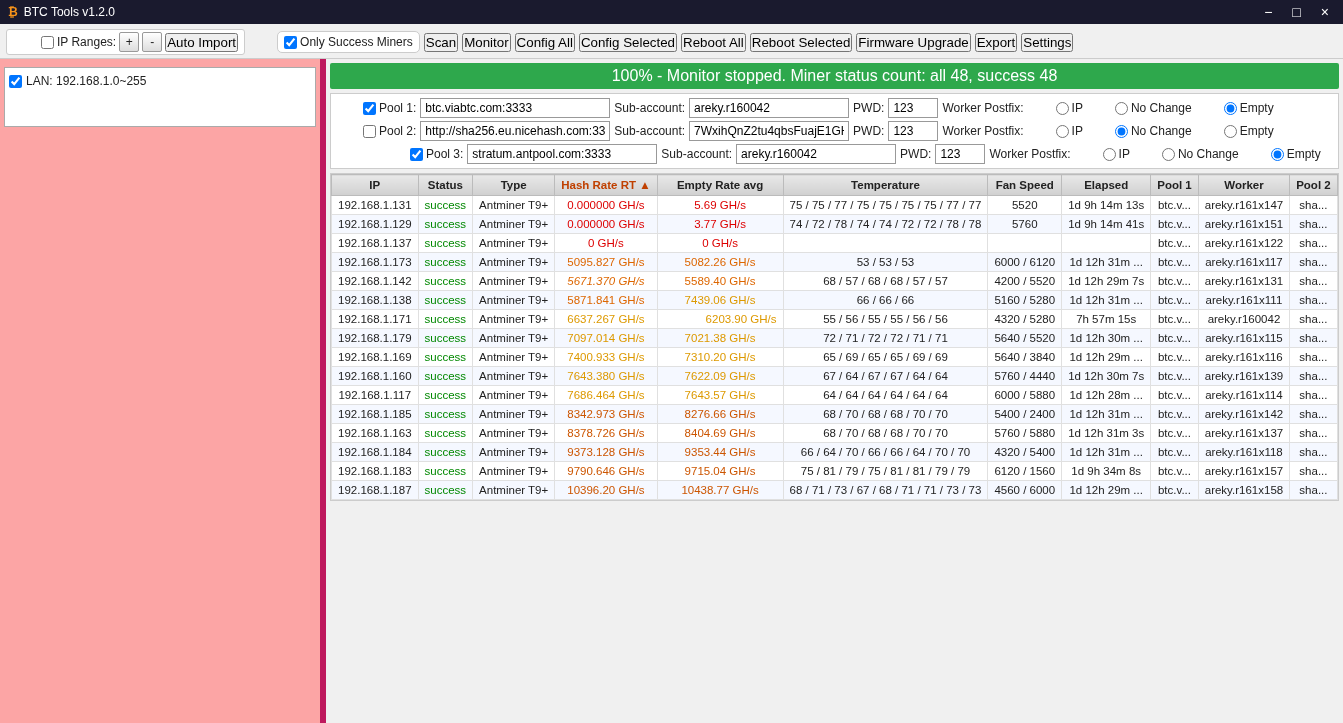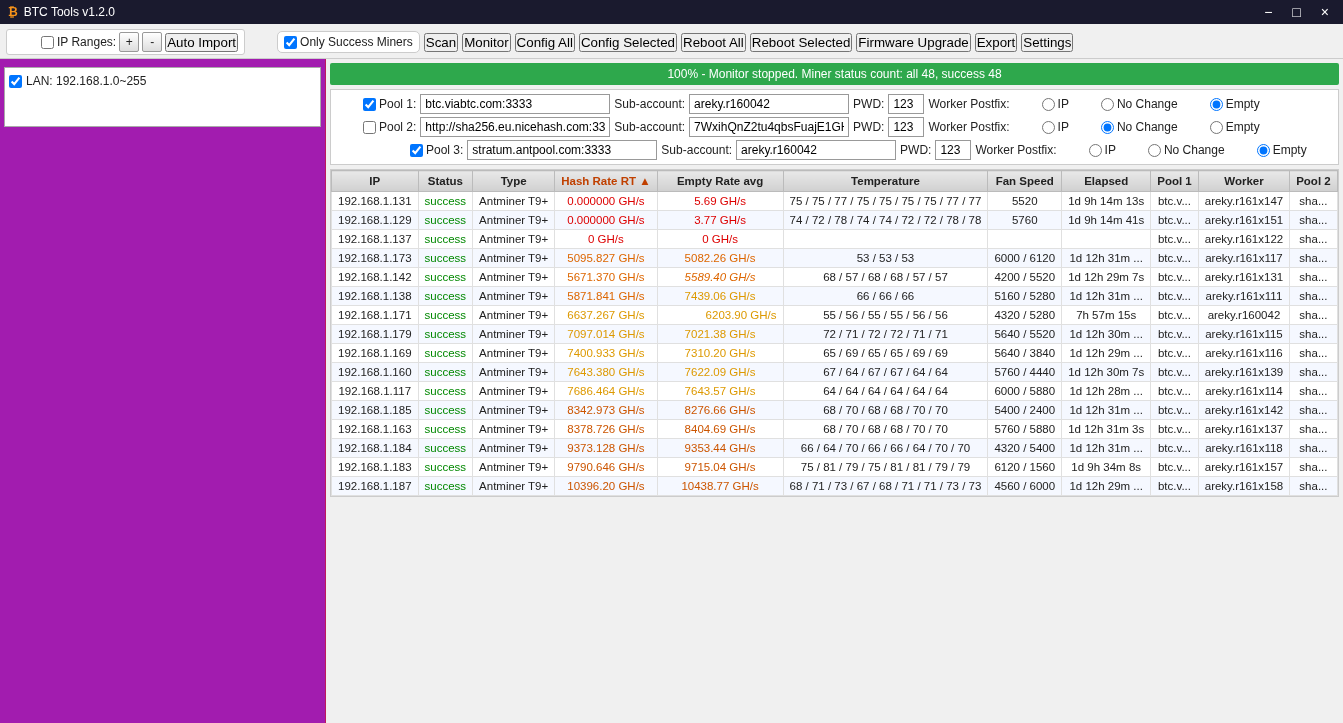--- a/index.html
+++ b/index.html
@@ -2,29 +2,29 @@
 <html><head>
   <meta charset="utf-8">
   <style>
     * { box-sizing: border-box; margin: 0; padding: 0; }
     body { font-family: 'Segoe UI', Arial, sans-serif; font-size: 12px; background: #f0f0f0; color: #222; overflow: hidden; }
     .title-bar { background: #1a1a2e; color: #fff; padding: 4px 8px; display: flex; align-items: center; justify-content: space-between; height: 24px; }
     .title-bar-left { display: flex; align-items: center; gap: 6px; font-size: 12px; }
     .title-bar-right { display: flex; gap: 8px; font-size: 14px; cursor: pointer; }
     .icon-btn { width: 20px; height: 20px; border: 1px solid #999; background: linear-gradient(to bottom, #fff, #ddd); cursor: pointer; font-size: 12px; display: flex; align-items: center; justify-content: center; border-radius: 2px; }
     .checkbox-label { display: flex; align-items: center; gap: 3px; font-size: 12px; cursor: pointer; margin-left: 28px; }
-    .status-bar { background: #2ea84c; color: #fff; text-align: center; padding: 4px; font-size: 12px; margin-bottom: 4px; border-radius: 2px; }
+    .status-bar { background: #2ea84c; color: #fff; text-align: center; padding: 4px; font-size: 16px; margin-bottom: 4px; border-radius: 2px; }
     .pool-config { background: #fff; border: 1px solid #ccc; padding: 4px; margin-bottom: 4px; }
     .pool-row { display: flex; align-items: center; gap: 4px; margin-bottom: 3px; }
     .pool-row:last-child { margin-bottom: 0; padding-left: 47px; }
     .pool-row label { font-size: 12px; white-space: nowrap; }
     .pool-row input[type="text"] { border: 1px solid #999; padding: 2px 4px; font-size: 12px; }
     .pool-url { width: 190px; }
     .pool-sub { width: 160px; }
-    .pool-pwd { width: 36px; }
+    .pool-pwd { width: 50px; }
     .worker-postfix { display: flex; align-items: center; gap: 4px; font-size: 12px; }
     .ip-list { background: #fff; border: 1px solid #aaa; padding: 4px; min-height: 60px; margin-top: 4px; font-size: 12px; }
     .table-container { background: #fff; border: 1px solid #ccc; overflow: auto; max-height: 520px; }
     table { border-collapse: collapse; width: 100%; font-size: 11.5px; }
     thead th { background: linear-gradient(to bottom, #e8e8e8, #d0d0d0); border: 1px solid #bbb; padding: 4px 6px; white-space: nowrap; position: sticky; top: 0; z-index: 10; cursor: pointer; text-align: center; }
     thead th.sorted { color: #c04000; }
     tbody tr:nth-child(even) { background: #f5f8ff; }
     tbody td { border: 1px solid #e0e0e0; padding: 3px 6px; white-space: nowrap; text-align: center; }
     .layout { display: flex; flex-direction: column; height: calc(100vh - 24px); }
     .content-area { display: flex; flex: 1; overflow: hidden; }
@@ -74,21 +74,21 @@
       <button>Reboot All</button>
       <button>Reboot Selected</button>
       <button>Firmware Upgrade</button>
       <button>Export</button>
       <button>Settings</button>
     </div>
   </div>
 
   <div class="content-area">
 
-    <div class="sidebar" style="border-right: 1px solid #be185d; background: #a21caf; overflow-y: auto;">
+    <div class="sidebar" style="border-right: 6px solid #be185d; background: #fca5a5; overflow-y: auto;">
       <div class="ip-list">
         <div style="display: flex; align-items: center; gap: 4px; padding: 2px 0;">
           <input type="checkbox" checked="" style="">
           <span>LAN: 192.168.1.0~255</span>
         </div>
       </div>
     </div>
 
     <div class="main-content">
 
@@ -225,22 +225,22 @@
                 <td>1d 12h 31m ...</td>
                 <td>btc.v...</td>
                 <td>areky.r161x117</td>
                 <td>sha...</td>
                 <td>34LoTWxihQnZ2tu4qbsFuajE1GHAE6RD19.r16-31</td>
               </tr>
               <tr>
                 <td>192.168.1.142</td>
                 <td style="color: rgb(0, 136, 0);">success</td>
                 <td>Antminer T9+</td>
-                <td style="color: rgb(221, 102, 0);">5671.370 GH/s</td>
-                <td style="color: rgb(221, 102, 0); font-style: italic;">5589.40 GH/s</td>
+                <td style="color: rgb(221, 102, 0); font-style: italic;">5671.370 GH/s</td>
+                <td style="color: rgb(221, 102, 0);">5589.40 GH/s</td>
                 <td>68 / 57 / 68 / 68 / 57 / 57</td>
                 <td>4200 / 5520</td>
                 <td>1d 12h 29m 7s</td>
                 <td>btc.v...</td>
                 <td>areky.r161x131</td>
                 <td>sha...</td>
                 <td>34LoTWxihQnZ2tu4qbsFuajE1GHAE6RD19.r16-14</td>
               </tr>
               <tr>
                 <td>192.168.1.138</td>

